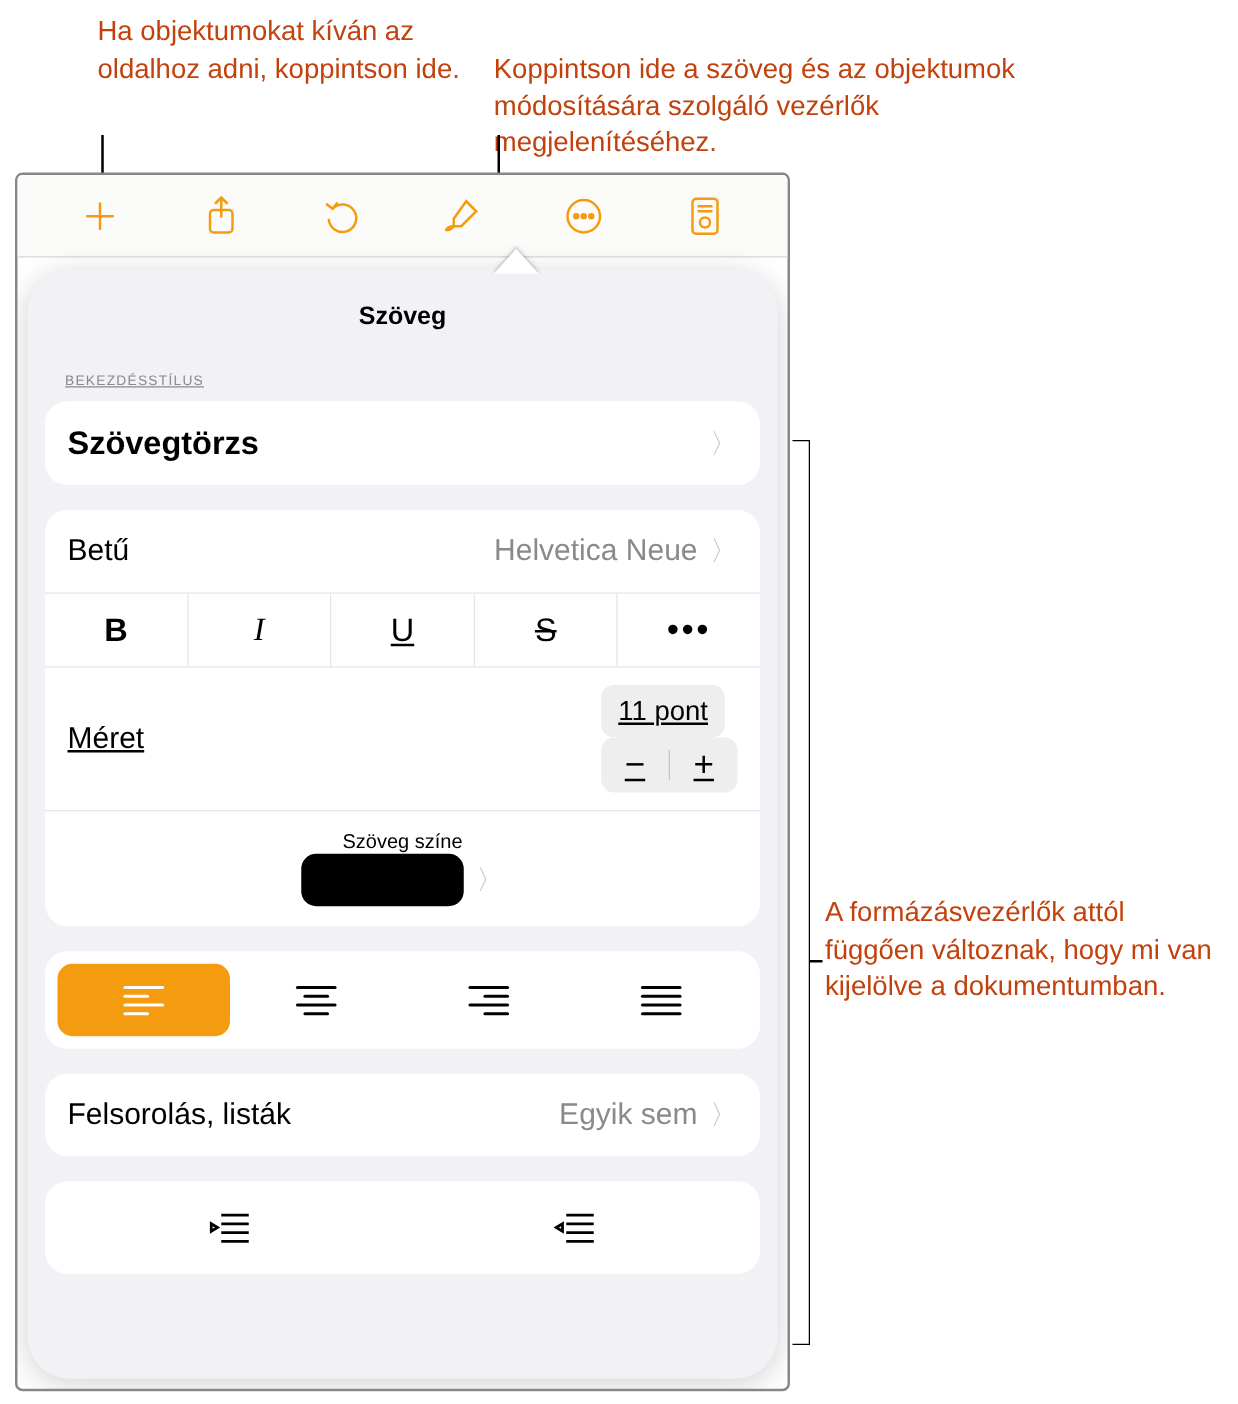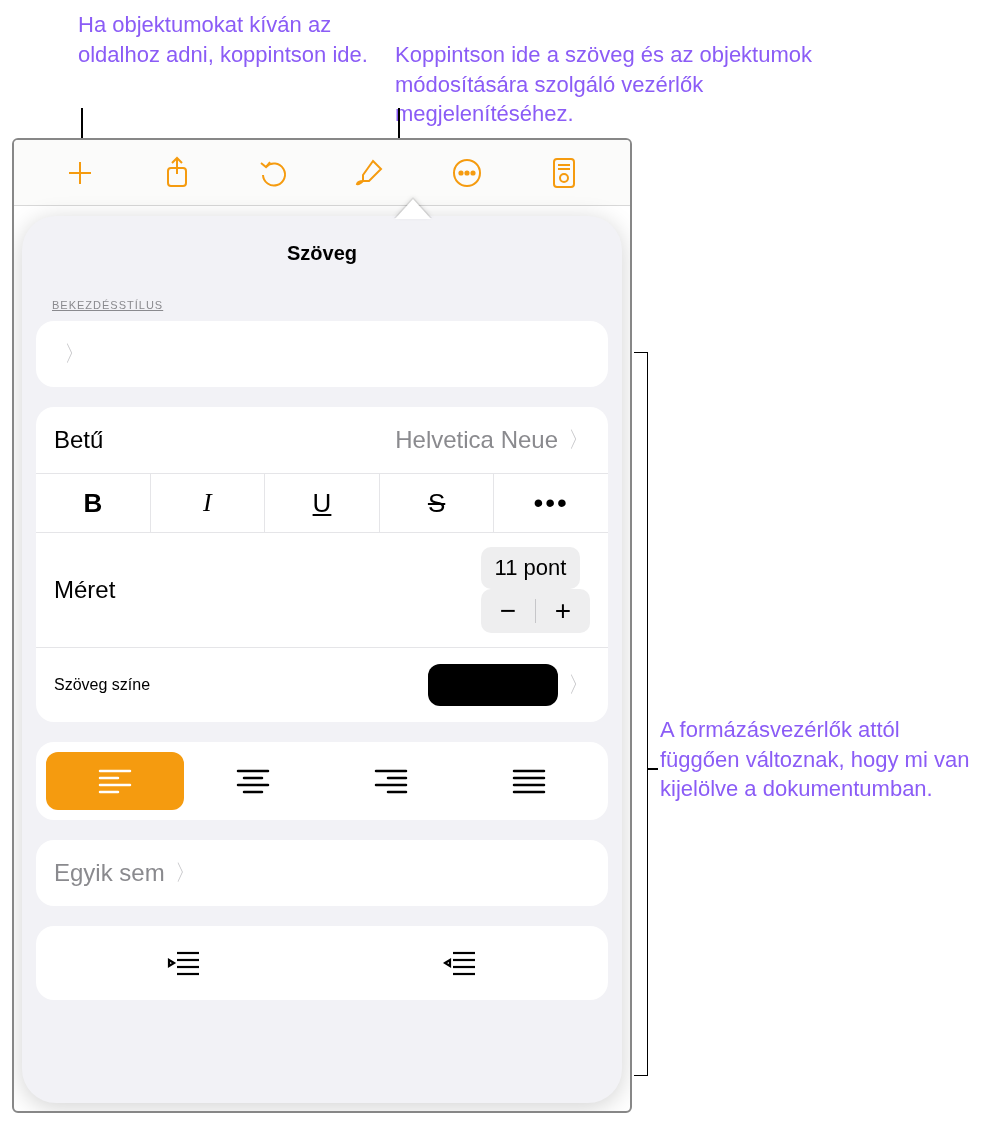--- a/index.html
+++ b/index.html
@@ -7,21 +7,21 @@
     font-family: -apple-system, "Helvetica Neue", Arial, sans-serif;
     background: #fff;
     width: 990px;
     height: 1123px;
     position: relative;
   }
   .callout {
     position: absolute;
     font-size: 22px;
     line-height: 1.35;
-    color: #8b5cf6;
+    color: #c2410c;
   }
   .callout-line {
     position: absolute;
     background: #000;
   }
   .app-frame {
     position: absolute;
     left: 12px;
     top: 138px;
     width: 620px;
@@ -119,20 +119,21 @@
     display: flex; align-items: center; justify-content: center;
     font-size: 26px;
     border-right: 1px solid #e5e5e8;
     color: #000;
   }
   .style-btns .sbtn:last-child { border-right: none; font-size: 28px; letter-spacing: 2px; color:#000;}
   .size-row {
     display: flex; align-items: center; justify-content: space-between;
     padding: 14px 18px;
     border-top: 1px solid #e5e5e8;
+    text-decoration: underline;
   }
   .size-row .label { font-size: 24px; }
   .size-badge {
     background: #eeeeef;
     border-radius: 10px;
     padding: 8px 14px;
     font-size: 22px;
   }
   .stepper {
     display: flex;
@@ -148,20 +149,21 @@
     display: flex; align-items: center; justify-content: center;
     font-size: 28px; font-weight: 300; color:#000;
   }
   .stepper .divider {
     width: 1px; height: 24px; background: #c6c6c9;
   }
   .color-row {
     display: flex; align-items: center; justify-content: space-between;
     padding: 16px 18px;
     border-top: 1px solid #e5e5e8;
+    flex-direction: column;
   }
   .color-swatch {
     width: 130px; height: 42px;
     background: #000;
     border-radius: 12px;
   }
   .align-row {
     display: flex;
     gap: 0;
     padding: 10px;
@@ -263,20 +265,21 @@
   <div class="popover-arrow-border"></div>
   <div class="popover-arrow"></div>
 
   <div class="panel">
     <div class="panel-title">Szöveg</div>
 
     <div class="section-label">BEKEZDÉSSTÍLUS</div>
 
     <div class="card">
       <div class="row">
+        <span class="bold-label">Szövegtörzs</span>
         <span class="chev">〉</span>
       </div>
     </div>
 
     <div class="card">
       <div class="row">
         <span class="label">Betű</span>
         <span style="display:flex;align-items:center;">
           <span class="value">Helvetica Neue</span>
           <span class="chev">〉</span>
@@ -339,20 +342,21 @@
             <line x1="2" y1="3" x2="32" y2="3"></line>
             <line x1="2" y1="10" x2="32" y2="10"></line>
             <line x1="2" y1="17" x2="32" y2="17"></line>
             <line x1="2" y1="24" x2="32" y2="24"></line>
           </svg>
       </div>
     </div>
 
     <div class="card">
       <div class="row">
+        <span class="label">Felsorolás, listák</span>
         <span style="display:flex;align-items:center;">
           <span class="value">Egyik sem</span>
           <span class="chev">〉</span>
         </span>
       </div>
     </div>
 
     <div class="indent-row">
       <div class="indent-btn">
         <svg viewBox="0 0 34 26">

